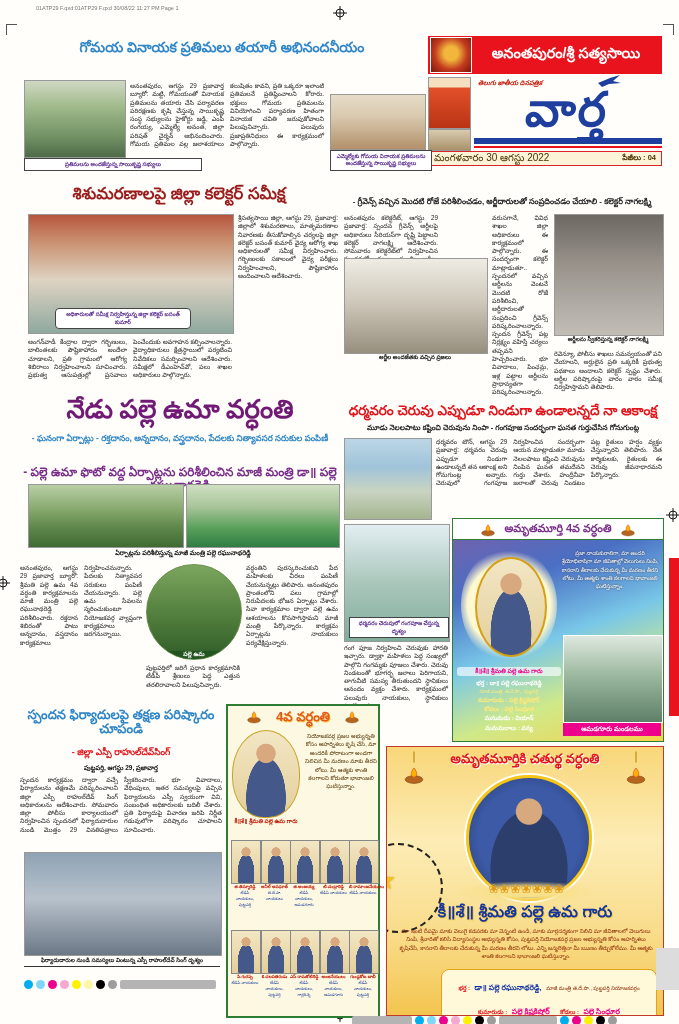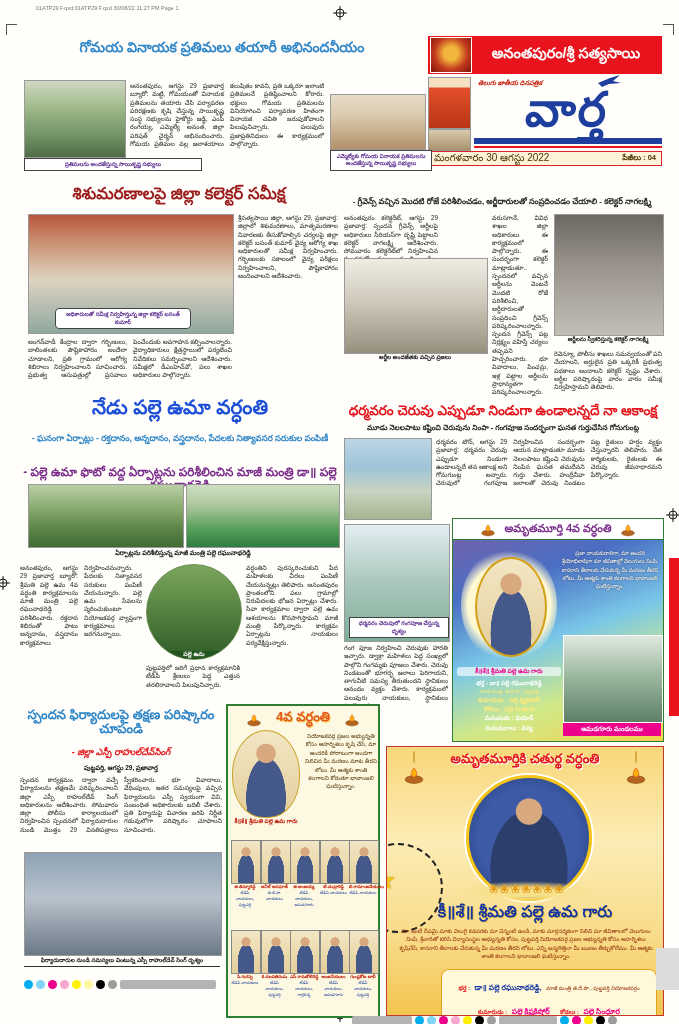--- a/index.html
+++ b/index.html
@@ -105,21 +105,21 @@
 
   <div class="abs hl" style="left:342px;top:198px;width:320px;font-size:8px;color:#222;">- గ్రీవెన్స్ వచ్చిన మొదటి రోజే పరిశీలించడం, అర్జీదారులతో సంప్రదించడం చేయాలి - కలెక్టర్ నాగలక్ష్మి</div>
   <div class="abs bt" style="left:344px;top:214px;width:94px;height:42px;">అనంతపురం కలెక్టరేట్, ఆగస్టు 29 ప్రజావార్త: స్పందన గ్రీవెన్స్ అర్జీలపై అధికారులు సీరియస్‌గా దృష్టి పెట్టాలని కలెక్టర్ నాగలక్ష్మి ఆదేశించారు. సోమవారం కలెక్టరేట్‌లో నిర్వహించిన స్పందనలో ప్రజల నుంచి అర్జీలు స్వీకరించారు.</div>
   <div class="ph ph-crowd" style="left:344px;top:258px;width:142px;height:94px;"></div>
   <div class="abs cap" style="left:344px;top:354px;width:142px;">అర్జీల అందజేతకు వచ్చిన ప్రజలు</div>
   <div class="abs bt" style="left:492px;top:214px;width:56px;height:178px;">వరుసగానే, వివిధ శాఖల జిల్లా అధికారులు ఈ కార్యక్రమంలో పాల్గొన్నారు. ఈ సందర్భంగా కలెక్టర్ మాట్లాడుతూ.. స్పందనలో వచ్చిన అర్జీలను వెంటనే మొదటి రోజే పరిశీలించి, అర్జీదారులతో సంప్రదించి గ్రీవెన్స్ పరిష్కరించాలన్నారు. స్పందన గ్రీవెన్స్ పట్ల నిర్లక్ష్యం వహిస్తే చర్యలు తప్పవని హెచ్చరించారు. భూ వివాదాలు, పింఛన్లు, ఇళ్ల పట్టాల అర్జీలను ప్రాధాన్యతగా పరిష్కరించాలన్నారు.</div>
   <div class="ph ph-collector" style="left:554px;top:214px;width:108px;height:120px;"></div>
   <div class="abs cap" style="left:554px;top:336px;width:108px;">అర్జీలను స్వీకరిస్తున్న కలెక్టర్ నాగలక్ష్మి</div>
   <div class="abs bt" style="left:554px;top:350px;width:108px;height:42px;">రెవెన్యూ, పోలీసు శాఖలు సమన్వయంతో పని చేయాలని, అర్హులైన ప్రతి ఒక్కరికీ ప్రభుత్వ పథకాలు అందాలని కలెక్టర్ స్పష్టం చేశారు. అర్జీల పరిష్కారంపై వారం వారం సమీక్ష నిర్వహిస్తామని తెలిపారు.</div>
 
-  <div class="abs hl" style="left:20px;top:396px;width:320px;font-size:20px;color:#1d4ed8;">నేడు పల్లె ఉమా వర్ధంతి</div>
+  <div class="abs hl" style="left:20px;top:396px;width:320px;font-size:26px;color:#701a75;font-family:Liberation Serif, serif;">నేడు పల్లె ఉమా వర్ధంతి</div>
   <div class="abs hl" style="left:20px;top:434px;width:320px;font-size:8.5px;color:#2e86c8;">- ఘనంగా ఏర్పాట్లు - రక్తదానం, అన్నదానం, వస్త్రదానం, పేదలకు నిత్యావసర సరుకుల పంపిణీ</div>
   <div class="abs hl" style="left:20px;top:466px;width:320px;font-size:12px;color:#7b2d8b;">- పల్లె ఉమా ఫొటో వద్ద ఏర్పాట్లను పరిశీలించిన మాజీ మంత్రి డా॥ పల్లె రఘునాథరెడ్డి</div>
   <div class="ph ph-garden" style="left:28px;top:484px;width:154px;height:62px;"></div>
   <div class="ph ph-carpet" style="left:186px;top:484px;width:152px;height:62px;"></div>
   <div class="abs cap" style="left:28px;top:549px;width:310px;font-size:6.5px;">ఏర్పాట్లను పరిశీలిస్తున్న మాజీ మంత్రి పల్లె రఘునాథరెడ్డి</div>
   <div class="abs bt c2" style="left:20px;top:564px;width:122px;height:170px;">అనంతపురం, ఆగస్టు 29 ప్రజావార్త బ్యూరో: శ్రీమతి పల్లె ఉమ 4వ వర్ధంతి కార్యక్రమాలను మాజీ మంత్రి పల్లె రఘునాథరెడ్డి పరిశీలించారు. రక్తదాన శిబిరంతో పాటు అన్నదానం, వస్త్రదానం కార్యక్రమాలు నిర్వహించనున్నారు. పేదలకు నిత్యావసర సరుకులు పంపిణీ చేయనున్నారు. పల్లె ఉమ సేవలను స్మరించుకుంటూ నియోజకవర్గ వ్యాప్తంగా కార్యక్రమాలు జరగనున్నాయి.</div>
   <div class="abs" style="left:146px;top:564px;width:94px;height:94px;border-radius:50%;overflow:hidden;border:1.5px solid #6a8f4f;background:linear-gradient(180deg,#7ca65e,#4d7a3a 60%,#2f5c27);">
     <div style="position:absolute;left:0;bottom:0;width:100%;background:rgba(30,80,30,0.75);color:#fff;font-size:6px;font-weight:bold;text-align:center;">పల్లె ఉమ</div>
   </div>
   <div class="abs bt" style="left:146px;top:664px;width:94px;height:70px;">పుట్టపర్తిలో జరిగే ప్రధాన కార్యక్రమానికి టీడీపీ శ్రేణులు పెద్ద ఎత్తున తరలిరావాలని పిలుపునిచ్చారు.</div>
@@ -128,28 +128,28 @@
   <div class="abs hl" style="left:344px;top:404px;width:318px;font-size:13.5px;color:#e3141b;">ధర్మవరం చెరువు ఎప్పుడూ నిండుగా ఉండాలన్నదే నా ఆకాంక్ష</div>
   <div class="abs hl" style="left:344px;top:424px;width:318px;font-size:7.3px;color:#222;">మూడు నెలలపాటు కష్టించి చెరువును నింపా - గంగపూజ సందర్భంగా ఘనత గుర్తుచేసిన గోనుగుంట్ల</div>
   <div class="ph ph-lake" style="left:344px;top:438px;width:86px;height:80px;"></div>
   <div class="abs bt c3" style="left:436px;top:438px;width:226px;height:80px;">ధర్మవరం టౌన్, ఆగస్టు 29 ప్రజావార్త: ధర్మవరం చెరువు ఎప్పుడూ నిండుగా ఉండాలన్నదే తన ఆకాంక్ష అని గోనుగుంట్ల అన్నారు. చెరువులో గంగపూజ నిర్వహించిన సందర్భంగా ఆయన మాట్లాడుతూ మూడు నెలలపాటు కష్టించి చెరువును నింపిన ఘనత తమదేనని గుర్తు చేశారు. హంద్రీనీవా జలాలతో చెరువు నిండటం పట్ల రైతులు హర్షం వ్యక్తం చేస్తున్నారని తెలిపారు. నేత కార్మికులకు, రైతులకు ఈ చెరువు జీవనాధారమని పేర్కొన్నారు.</div>
   <div class="ph ph-ganga" style="left:344px;top:524px;width:104px;height:116px;">
     <div class="capbox" style="position:absolute;left:4px;bottom:3px;width:92px;">ధర్మవరం చెరువులో గంగపూజ చేస్తున్న దృశ్యం</div>
   </div>
   <div class="abs bt" style="left:344px;top:644px;width:104px;height:92px;">గంగ పూజ నిర్వహించి చెరువుకు హారతి ఇచ్చారు. డ్వాక్రా మహిళలు పెద్ద సంఖ్యలో పాల్గొని గంగమ్మకు పూజలు చేశారు. చెరువు నిండటంతో భూగర్భ జలాలు పెరిగాయని, తాగునీటి సమస్య తీరుతుందని స్థానికులు ఆనందం వ్యక్తం చేశారు. కార్యక్రమంలో పలువురు నాయకులు, స్థానికులు పాల్గొన్నారు.</div>
 
   <div class="abs hl" style="left:20px;top:708px;width:202px;font-size:13px;color:#2e86c8;">స్పందన ఫిర్యాదులపై తక్షణ పరిష్కారం చూపండి</div>
-  <div class="abs hl" style="left:20px;top:748px;width:202px;font-size:9px;color:#e3141b;font-style:italic;">- జిల్లా ఎస్పీ రాహుల్‌దేవ్‌సింగ్</div>
+  <div class="abs hl" style="left:20px;top:748px;width:202px;font-size:9px;color:#e3141b;">- జిల్లా ఎస్పీ రాహుల్‌దేవ్‌సింగ్</div>
   <div class="abs hl" style="left:20px;top:764px;width:202px;font-size:6.5px;color:#111;">పుట్టపర్తి, ఆగస్టు 29, ప్రజావార్త</div>
   <div class="abs bt c2" style="left:20px;top:776px;width:202px;height:72px;">స్పందన కార్యక్రమం ద్వారా వచ్చే ఫిర్యాదులను తక్షణమే పరిష్కరించాలని జిల్లా ఎస్పీ రాహుల్‌దేవ్ సింగ్ అధికారులను ఆదేశించారు. సోమవారం జిల్లా పోలీసు కార్యాలయంలో నిర్వహించిన స్పందనలో ఫిర్యాదుదారుల నుండి మొత్తం 29 వినతిపత్రాలు స్వీకరించారు. భూ వివాదాలు, వేధింపులు, ఇతర సమస్యలపై వచ్చిన ఫిర్యాదులను ఎస్పీ స్వయంగా విని, సంబంధిత అధికారులకు బదిలీ చేశారు. ప్రతి ఫిర్యాదుపై విచారణ జరిపి నిర్ణీత గడువులోగా పరిష్కారం చూపాలని సూచించారు.</div>
   <div class="ph ph-sp" style="left:24px;top:852px;width:196px;height:102px;"></div>
   <div class="abs cap" style="left:24px;top:957px;width:196px;border-bottom:0.8px solid #333;padding-bottom:2px;">ఫిర్యాదుదారుల నుండి సమస్యలు వింటున్న ఎస్పీ రాహుల్‌దేవ్ సింగ్ దృశ్యం</div>
 
   <div class="abs" style="left:226px;top:704px;width:154px;height:314px;background:#fdf8e1;border:2px solid #2e7d32;box-sizing:border-box;">
-    <div style="display:flex;justify-content:center;align-items:flex-end;gap:14px;margin-top:3px;">
+    <div style="display:flex;justify-content:center;align-items:flex-start;gap:14px;margin-top:3px;">
       <svg class="lampsvg" viewBox="0 0 20 18">
           <use href="#lamp"></use>
         </svg>
       <span style="font-size:13px;font-weight:bold;color:#e25822;text-shadow:0.7px 0.7px 0 #f7d04b;">4వ వర్ధంతి</span>
       <svg class="lampsvg" viewBox="0 0 20 18">
           <use href="#lamp"></use>
         </svg>
     </div>
     <div class="face" style="position:absolute;left:4px;top:24px;width:66px;height:86px;border-radius:50% 50% 46% 46%;border:1.5px solid #c9a227;"></div>
     <div style="position:absolute;left:2px;top:112px;width:72px;font-size:5.8px;font-weight:bold;color:#c21807;text-align:center;line-height:1.25;">కీ॥శే॥ శ్రీమతి పల్లె ఉమ గారు</div>

